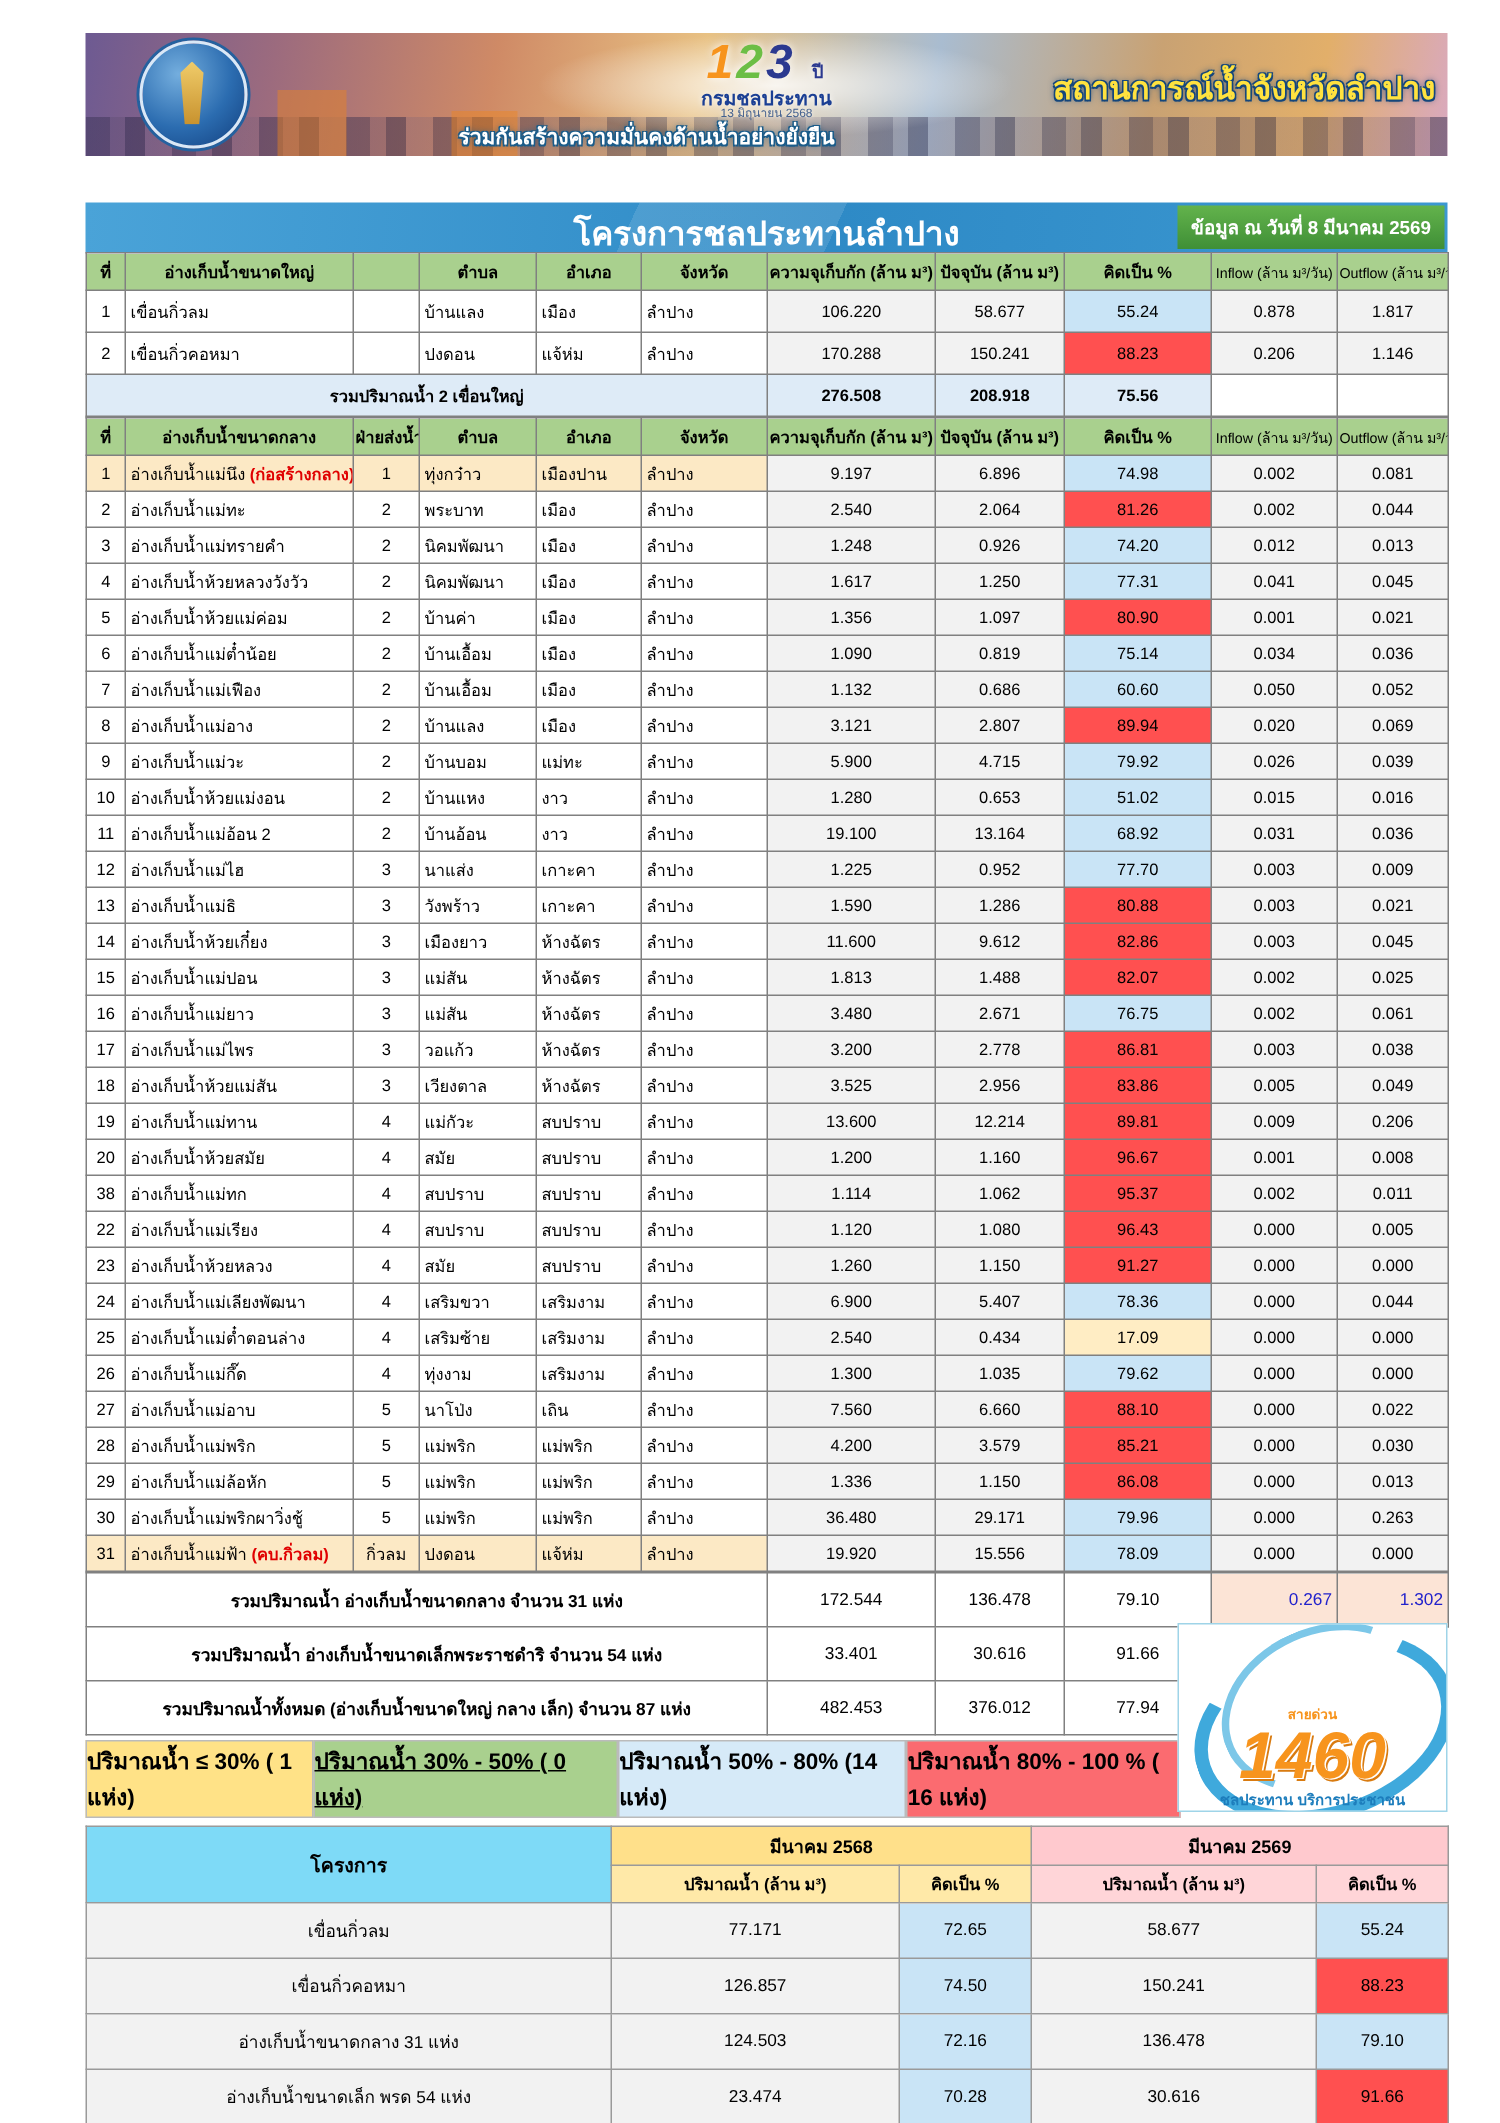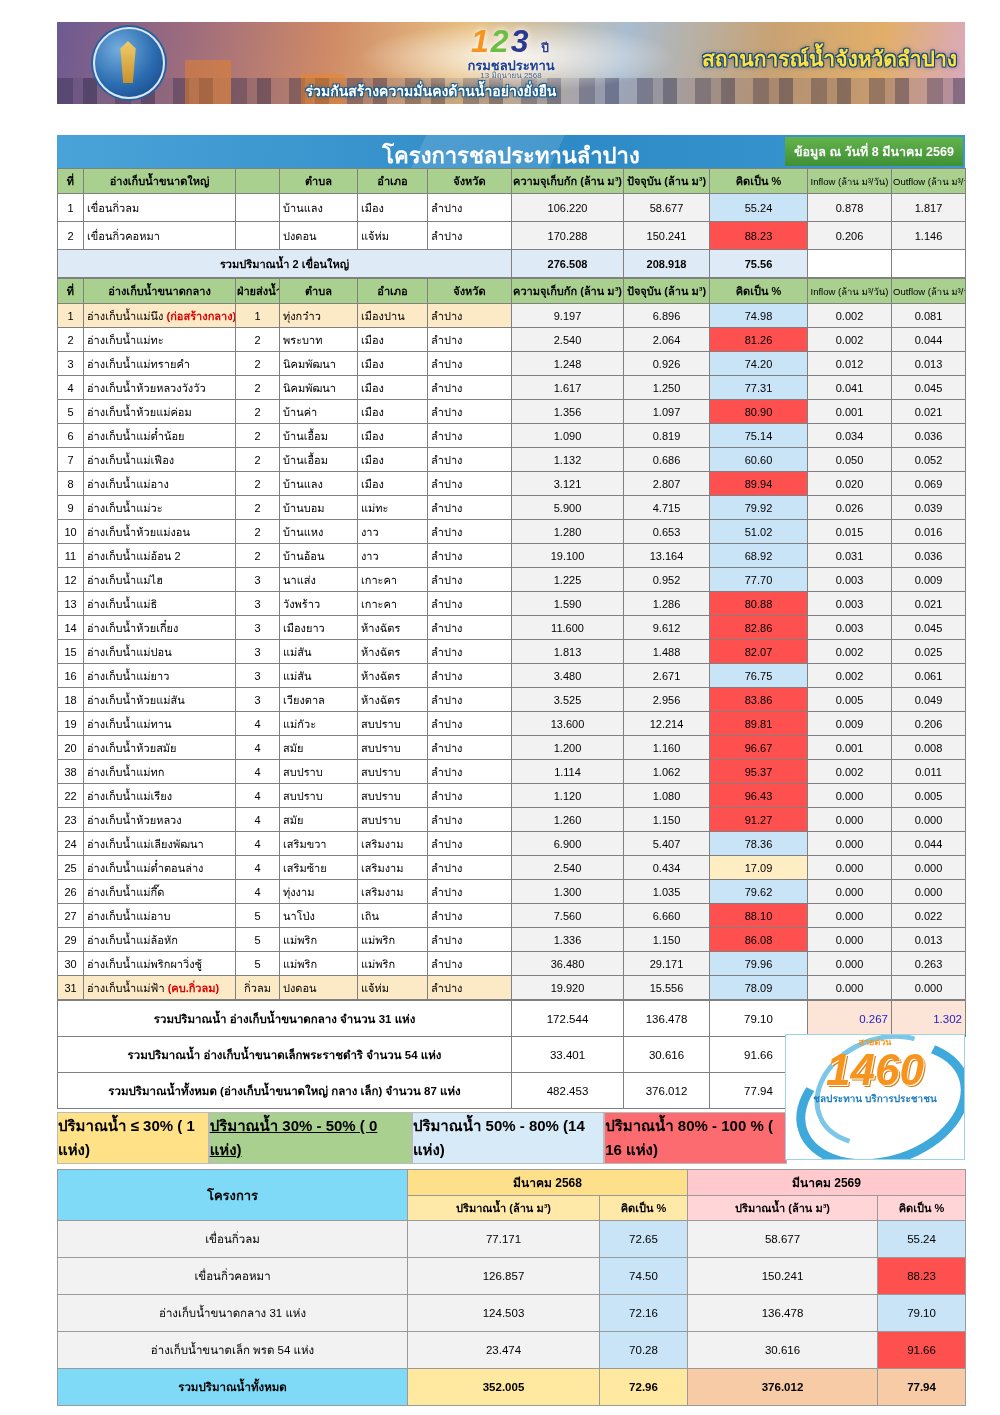--- a/index.html
+++ b/index.html
@@ -56,21 +56,21 @@
   tr.total-blue td{background:#DEEBF7;font-weight:bold;}
   tr.total-blue td.c-plain{background:#fff;}
   .totals td{height:33px;font-size:11.5px;}
   .totals td.c-label{font-weight:bold;}
   .c-peach{background:#FCE4D6 !important;color:#2222CC;text-align:right;}
   .filler{border:none !important;background:#fff !important;}
 
   
   .lower{position:relative;}
   .hotline{position:absolute;right:0;top:34px;width:178px;height:124px;background:#fff;border:1px solid #9fd4e8;
-    display:flex;flex-direction:column;align-items:center;justify-content:flex-start;overflow:hidden;z-index:5;}
+    display:flex;flex-direction:column;align-items:center;justify-content:flex-end;overflow:hidden;z-index:5;}
   .swoosh{position:absolute;left:8px;top:8px;width:160px;height:104px;border:9px solid #3FA9DC;border-radius:50%;
     transform:rotate(-18deg);border-top-color:transparent;}
   .swoosh2{position:absolute;left:26px;top:2px;width:130px;height:96px;border:5px solid #7CC7E8;border-radius:50%;
     transform:rotate(-24deg);border-bottom-color:transparent;border-right-color:transparent;}
   .hl-small{position:relative;font-size:9px;font-weight:bold;color:#F7941D;z-index:2;}
   .hl-num{position:relative;font-size:44px;line-height:.95;font-weight:bold;font-style:italic;color:#F7941D;
     text-shadow:1px 1px 0 #fff,2px 2px 0 #d97b10;z-index:2;}
   .hl-cap{position:relative;font-size:10px;font-weight:bold;color:#1d7dbc;z-index:2;}
 
   
@@ -425,20 +425,33 @@
           <td class="c-txt">แม่สัน</td>
           <td class="c-txt">ห้างฉัตร</td>
           <td class="c-txt">ลำปาง</td>
           <td class="c-num">3.480</td>
           <td class="c-num">2.671</td>
           <td class="c-pct pct-blue">76.75</td>
           <td class="c-num">0.002</td>
           <td class="c-num">0.061</td>
         </tr>
         <tr>
+          <td class="c-no">17</td>
+          <td class="c-name">อ่างเก็บน้ำแม่ไพร</td>
+          <td class="c-zone">3</td>
+          <td class="c-txt">วอแก้ว</td>
+          <td class="c-txt">ห้างฉัตร</td>
+          <td class="c-txt">ลำปาง</td>
+          <td class="c-num">3.200</td>
+          <td class="c-num">2.778</td>
+          <td class="c-pct pct-red">86.81</td>
+          <td class="c-num">0.003</td>
+          <td class="c-num">0.038</td>
+        </tr>
+        <tr>
           <td class="c-no">18</td>
           <td class="c-name">อ่างเก็บน้ำห้วยแม่สัน</td>
           <td class="c-zone">3</td>
           <td class="c-txt">เวียงตาล</td>
           <td class="c-txt">ห้างฉัตร</td>
           <td class="c-txt">ลำปาง</td>
           <td class="c-num">3.525</td>
           <td class="c-num">2.956</td>
           <td class="c-pct pct-red">83.86</td>
           <td class="c-num">0.005</td>
@@ -553,20 +566,33 @@
           <td class="c-name">อ่างเก็บน้ำแม่อาบ</td>
           <td class="c-zone">5</td>
           <td class="c-txt">นาโป่ง</td>
           <td class="c-txt">เถิน</td>
           <td class="c-txt">ลำปาง</td>
           <td class="c-num">7.560</td>
           <td class="c-num">6.660</td>
           <td class="c-pct pct-red">88.10</td>
           <td class="c-num">0.000</td>
           <td class="c-num">0.022</td>
+        </tr>
+        <tr>
+          <td class="c-no">28</td>
+          <td class="c-name">อ่างเก็บน้ำแม่พริก</td>
+          <td class="c-zone">5</td>
+          <td class="c-txt">แม่พริก</td>
+          <td class="c-txt">แม่พริก</td>
+          <td class="c-txt">ลำปาง</td>
+          <td class="c-num">4.200</td>
+          <td class="c-num">3.579</td>
+          <td class="c-pct pct-red">85.21</td>
+          <td class="c-num">0.000</td>
+          <td class="c-num">0.030</td>
         </tr>
         <tr>
           <td class="c-no">29</td>
           <td class="c-name">อ่างเก็บน้ำแม่ล้อหัก</td>
           <td class="c-zone">5</td>
           <td class="c-txt">แม่พริก</td>
           <td class="c-txt">แม่พริก</td>
           <td class="c-txt">ลำปาง</td>
           <td class="c-num">1.336</td>
           <td class="c-num">1.150</td>

